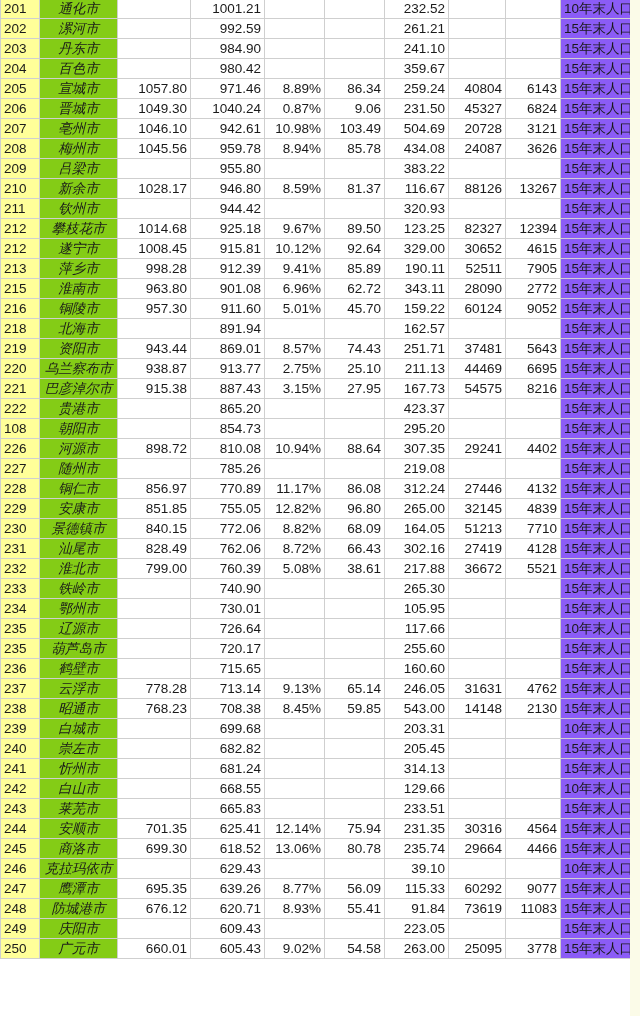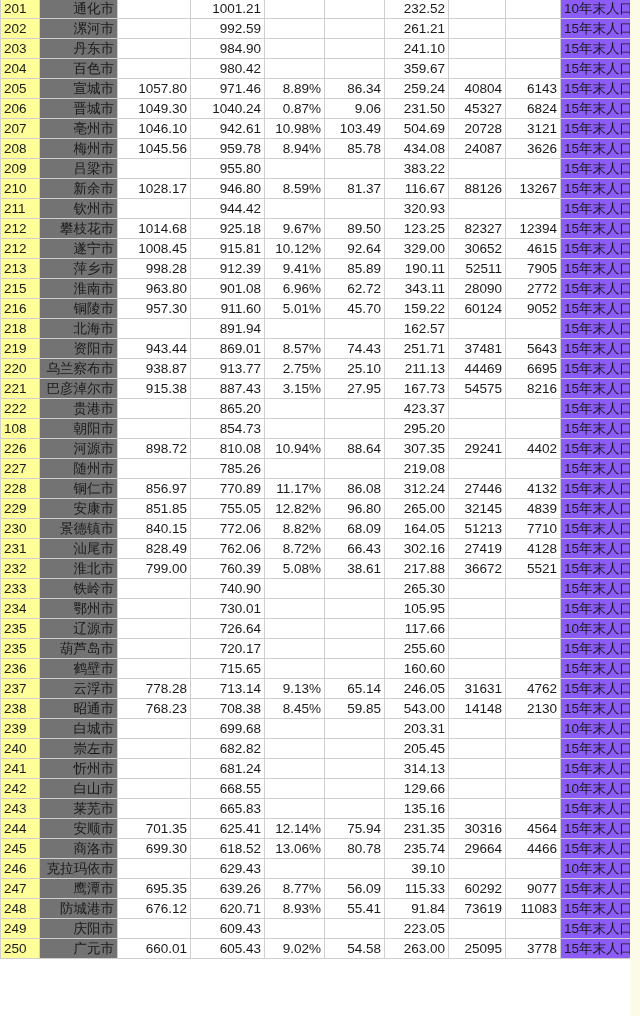--- a/index.html
+++ b/index.html
@@ -3,21 +3,21 @@
   <meta charset="utf-8">
   <style>
     html, body { margin:0; padding:0; background:#ffffff; }
     body { width:640px; height:1021px; overflow:hidden; position:relative;
            font-family:"Liberation Sans", "DejaVu Sans", sans-serif; }
     table.sheet { position:absolute; left:0; top:-2px; border-collapse:collapse;
                   table-layout:fixed; font-size:13.5px; color:#1a1a1a; }
     table.sheet td { height:19px; padding:0 3px; border:1px solid #cfcfcf;
                      white-space:nowrap; overflow:hidden; line-height:19px; }
     td.rank { background:#ffff99; text-align:left; border-right:1px solid #333; border-left:none; }
-    td.name { background:#737373; text-align:right; border-right:1px solid #333; }
+    td.name { background:#84cc16; text-align:center; border-right:1px solid #333;font-style:italic; }
     td.num { text-align:right; background:#ffffff; }
     td.note { background:#8b5cf6; text-align:left; border-left:1px solid #333; padding-left:2px; }
     col.c-rank { width:39px; } col.c-name { width:78px; }
     col.c-a { width:73px; } col.c-b { width:74px; } col.c-c { width:60px; }
     col.c-d { width:60px; } col.c-e { width:64px; } col.c-f { width:57px; }
     col.c-g { width:55px; } col.c-note { width:72px; }
     .edge { position:absolute; left:630px; top:0; width:10px; height:1021px; background:#fbfbe8; }
     .bottom { position:absolute; left:0; top:1016px; width:640px; height:5px; background:#ffffff; }
   </style>
 </head>
@@ -517,21 +517,21 @@
         <td class="num"></td>
         <td class="note">10年末人口</td>
       </tr>
       <tr>
         <td class="rank">243</td>
         <td class="name">莱芜市</td>
         <td class="num"></td>
         <td class="num">665.83</td>
         <td class="num"></td>
         <td class="num"></td>
-        <td class="num">135.16</td>
+        <td class="num">233.51</td>
         <td class="num"></td>
         <td class="num"></td>
         <td class="note">15年末人口</td>
       </tr>
       <tr>
         <td class="rank">244</td>
         <td class="name">安顺市</td>
         <td class="num">701.35</td>
         <td class="num">625.41</td>
         <td class="num">12.14%</td>

